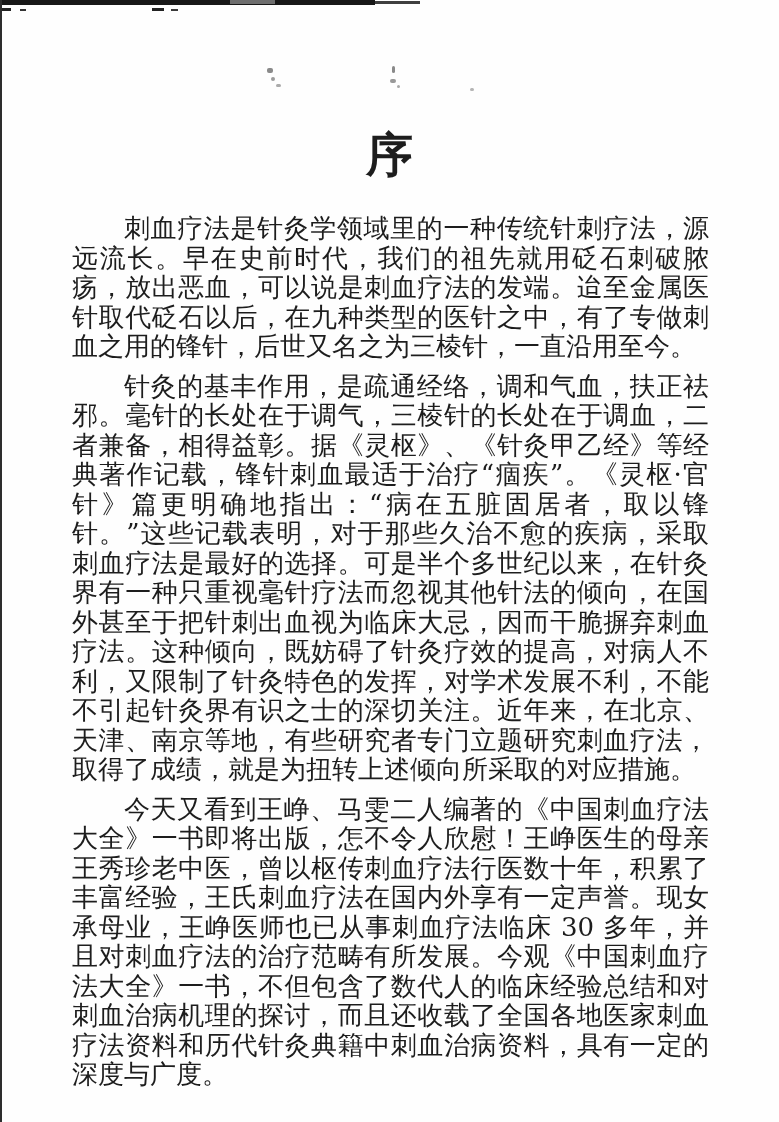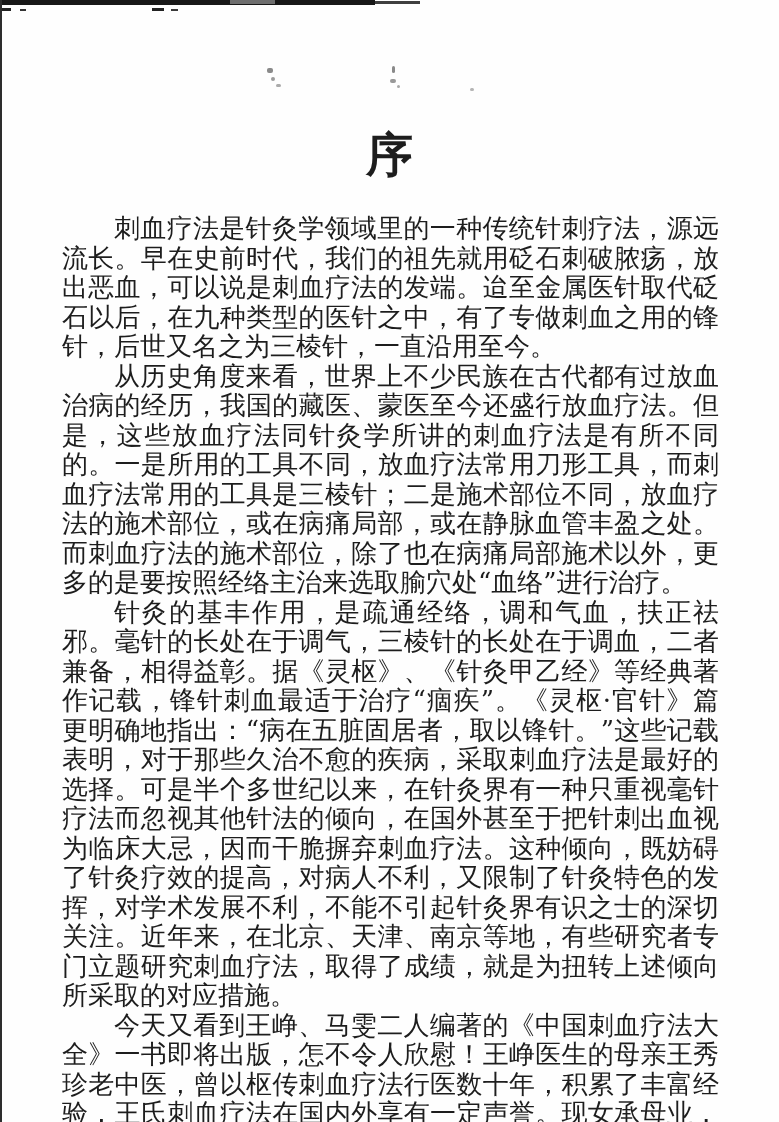--- a/index.html
+++ b/index.html
@@ -34,21 +34,21 @@
     text-align: center;
     font-size: 47px;
     line-height: 62px;
     font-weight: 700;
     letter-spacing: 2px;
   }
   .body-text {
     margin-top: 28px;
   }
   .para {
-    margin: 0;
+    margin: 10px;
     font-size: 26px;
     line-height: 29.5px;
     text-align: justify;
     text-indent: 2em;
     letter-spacing: 0;
   }
 </style>
 </head>
 <body>
 
@@ -69,21 +69,20 @@
   <div class="art" style="left:392px; top:66px; width:3px; height:7px; background:#8a8a8a; border-radius:2px;"></div>
   <div class="art" style="left:390px; top:79px; width:6px; height:4px; background:#999; border-radius:2px;"></div>
   <div class="art" style="left:397px; top:85px; width:3px; height:3px; background:#a8a8a8; border-radius:2px;"></div>
   <div class="art" style="left:470px; top:88px; width:4px; height:3px; background:#b5b5b5; border-radius:2px;"></div>
 
   <div class="content">
     <h1 class="title">序</h1>
 
     <div class="body-text">
       <p class="para">刺血疗法是针灸学领域里的一种传统针刺疗法，源远流长。早在史前时代，我们的祖先就用砭石刺破脓疡，放出恶血，可以说是刺血疗法的发端。迨至金属医针取代砭石以后，在九种类型的医针之中，有了专做刺血之用的锋针，后世又名之为三棱针，一直沿用至今。</p>
-      <p class="para">从历史角度来看，世界上不少民族在古代都有过放血治病的经历，我国的藏医、蒙医至今还盛行放血疗法。但是，这些放血疗法同针灸学所讲的刺血疗法是有所不同的。一是所用的工具不同，放血疗法常用刀形工具，而刺血疗法常用的工具是三棱针；二是施术部位不同，放血疗法的施术部位，或在病痛局部，或在静脉血管丰盈之处。而刺血疗法的施术部位，除了也在病痛局部施术以外，更多的是要按照经络主治来选取腧穴处“血络”进行治疗。</p>
       <p class="para">针灸的基丰作用，是疏通经络，调和气血，扶正祛邪。毫针的长处在于调气，三棱针的长处在于调血，二者兼备，相得益彰。据《灵枢》、《针灸甲乙经》等经典著作记载，锋针刺血最适于治疗“痼疾”。《灵枢·官针》篇更明确地指出：“病在五脏固居者，取以锋针。”这些记载表明，对于那些久治不愈的疾病，采取刺血疗法是最好的选择。可是半个多世纪以来，在针灸界有一种只重视毫针疗法而忽视其他针法的倾向，在国外甚至于把针刺出血视为临床大忌，因而干脆摒弃刺血疗法。这种倾向，既妨碍了针灸疗效的提高，对病人不利，又限制了针灸特色的发挥，对学术发展不利，不能不引起针灸界有识之士的深切关注。近年来，在北京、天津、南京等地，有些研究者专门立题研究刺血疗法，取得了成绩，就是为扭转上述倾向所采取的对应措施。</p>
       <p class="para">今天又看到王峥、马雯二人编著的《中国刺血疗法大全》一书即将出版，怎不令人欣慰！王峥医生的母亲王秀珍老中医，曾以枢传刺血疗法行医数十年，积累了丰富经验，王氏刺血疗法在国内外享有一定声誉。现女承母业，王峥医师也已从事刺血疗法临床 30 多年，并且对刺血疗法的治疗范畴有所发展。今观《中国刺血疗法大全》一书，不但包含了数代人的临床经验总结和对刺血治病机理的探讨，而且还收载了全国各地医家刺血疗法资料和历代针灸典籍中刺血治病资料，具有一定的深度与广度。</p>
 
     </div>
 
   </div>
 
 </div>
 
 </body></html>

